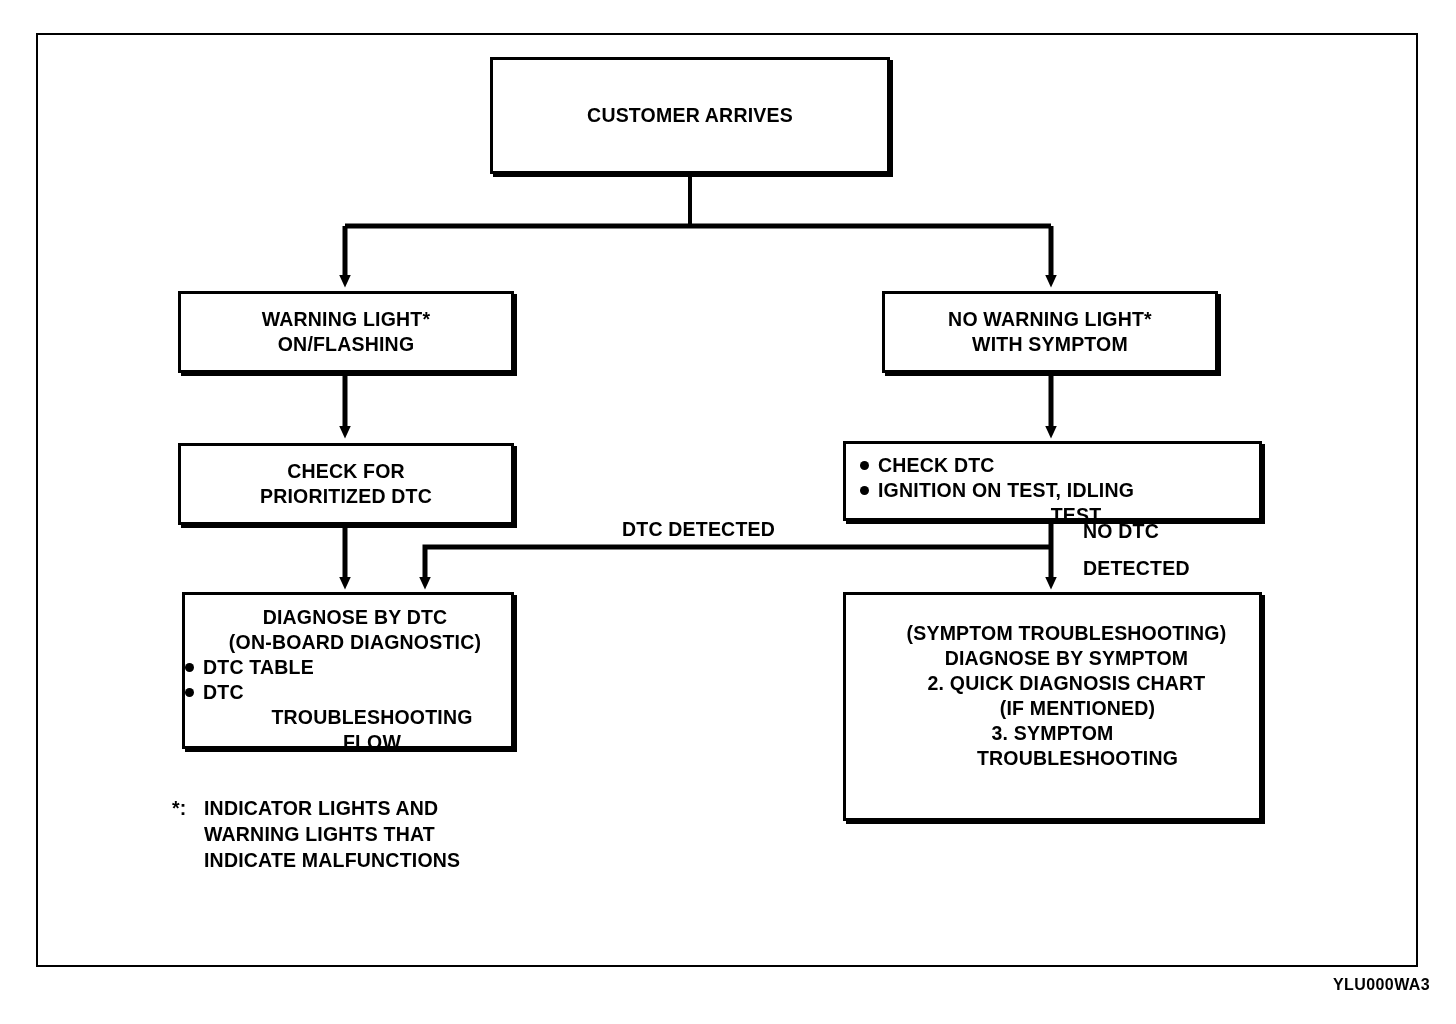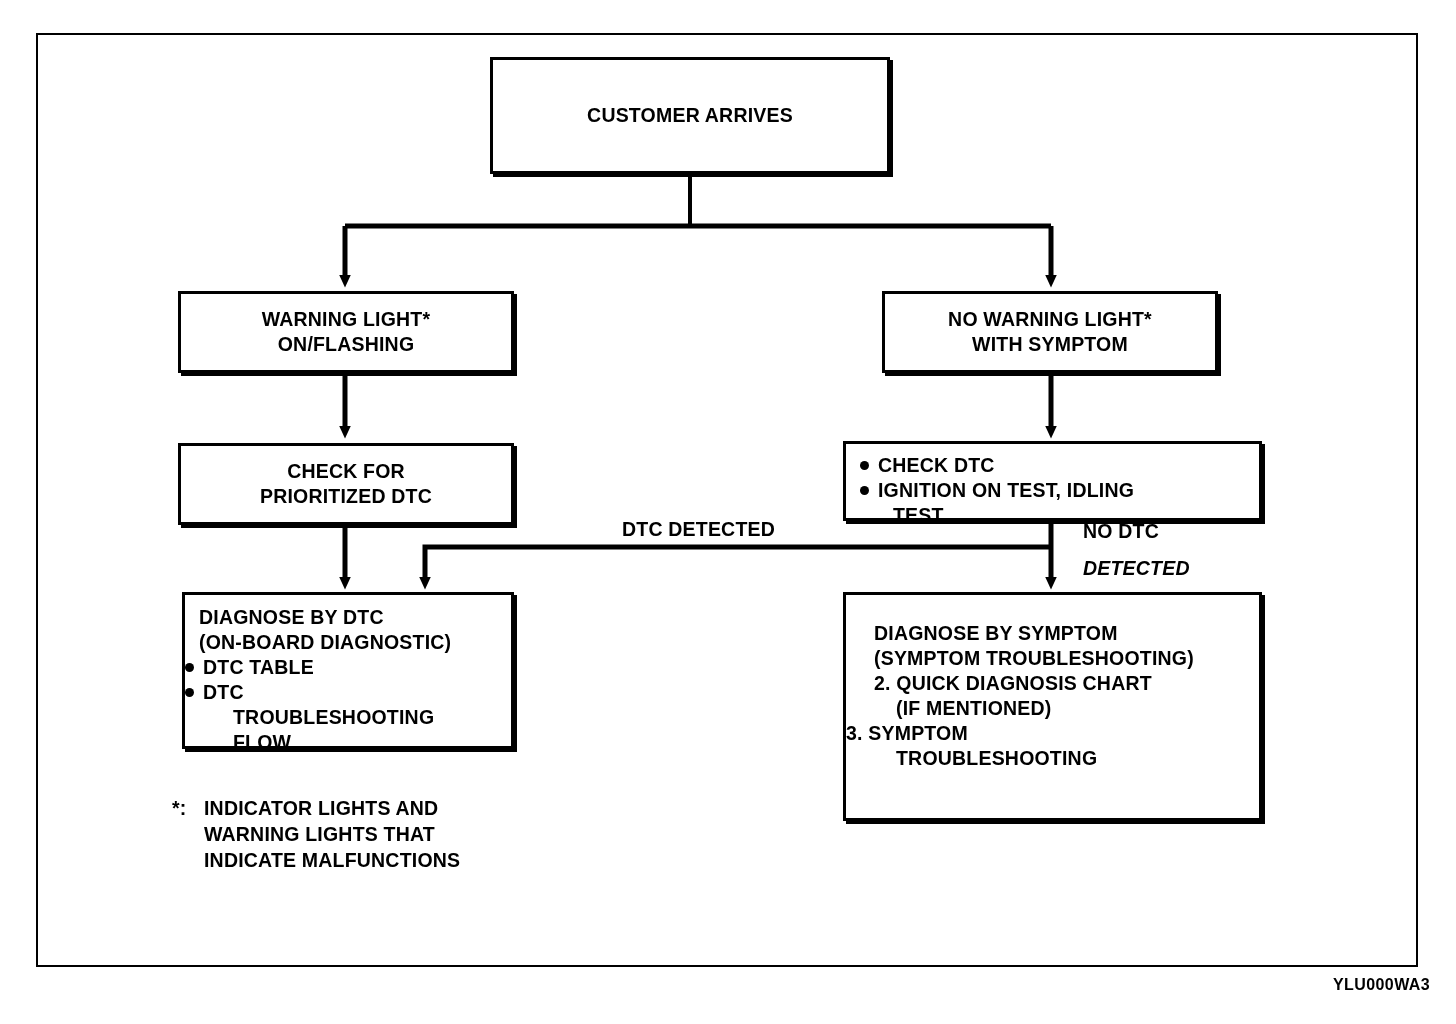--- a/index.html
+++ b/index.html
@@ -46,20 +46,21 @@
     
     box-shadow: 3px 3px 0 0 #000000;
   }
   .node .body {
     position: relative;
     width: 100%;
     height: 100%;
     display: flex;
     flex-direction: column;
     justify-content: center;
+    text-align: center;
   }
   .node.center .body {
     align-items: center;
     text-align: center;
   }
   .node.topalign .body {
     justify-content: flex-start;
   }
   .line {
     font-size: 19.5px;
@@ -196,33 +197,33 @@
         <span class="bullet"></span>
         <span class="line">DTC</span>
       </div>
       <div class="line indent2">TROUBLESHOOTING</div>
       <div class="line indent2">FLOW</div>
     </div>
   </div>
 
   <div class="node topalign" style="left:843px; top:592px; width:419px; height:229px;">
     <div class="body" style="padding-top:26px;">
+      <div class="line" style="padding-left:28px;">(SYMPTOM TROUBLESHOOTING)</div>
       <div class="line" style="padding-left:28px;">DIAGNOSE BY SYMPTOM</div>
-      <div class="line" style="padding-left:28px;">(SYMPTOM TROUBLESHOOTING)</div>
       <div class="line" style="padding-left:28px;">2. QUICK DIAGNOSIS CHART</div>
       <div class="line" style="padding-left:50px;">(IF MENTIONED)</div>
       <div class="line" style="">3. SYMPTOM</div>
       <div class="line" style="padding-left:50px;">TROUBLESHOOTING</div>
     </div>
   </div>
 
   <div class="edge-label" style="left:622px; top:517px;">DTC DETECTED</div>
 
   <div class="edge-label" style="left:1083px; top:519px;">NO DTC</div>
-  <div class="edge-label" style="left:1083px; top:556px;font-style:italic;">DETECTED</div>
+  <div class="edge-label" style="left:1083px; top:556px;">DETECTED</div>
 
   <div class="note" style="left:172px; top:795px;">*:</div>
   <div class="note" style="left:204px; top:821px;">WARNING LIGHTS THAT</div>
   <div class="note" style="left:204px; top:795px;">INDICATOR LIGHTS AND</div>
   <div class="note" style="left:204px; top:847px;">INDICATE MALFUNCTIONS</div>
 
   <div id="ref-code">YLU000WA3</div>
 
 </div>
 

